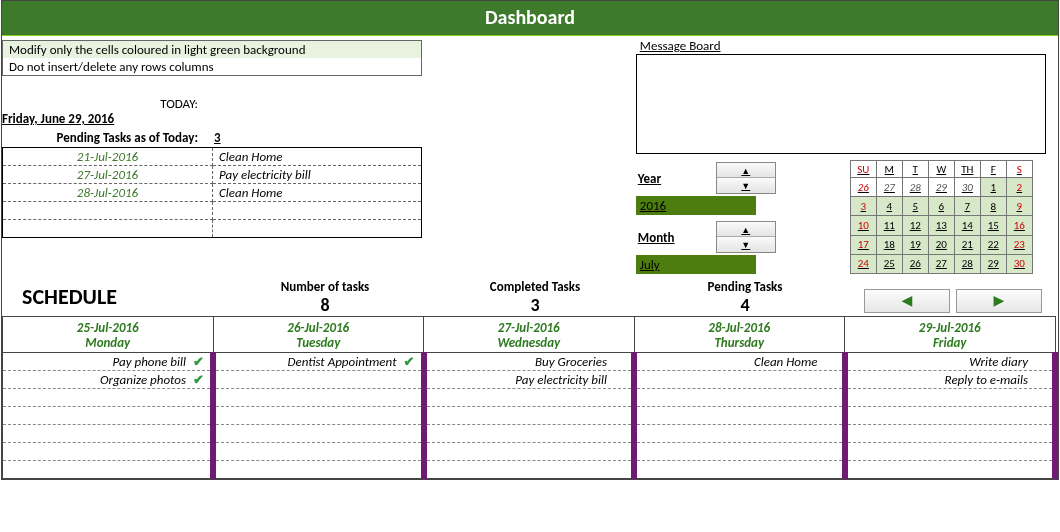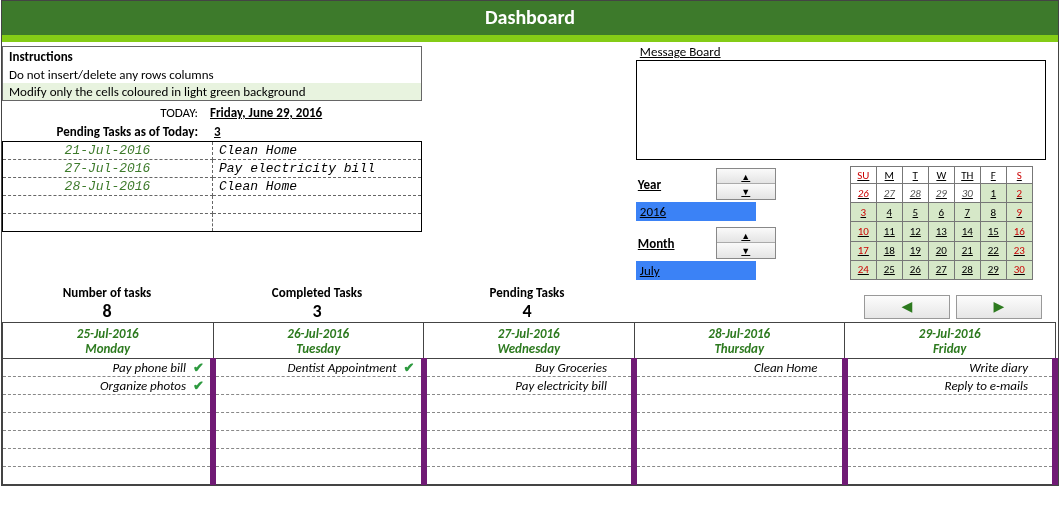--- a/index.html
+++ b/index.html
@@ -12,54 +12,53 @@
     width: 1060px;
   }
   .wrap { border: 1px solid #444; width: 1058px; margin: 0 auto; }
   .title-bar {
     background: #3d7a2b;
     color: #fff;
     font-weight: bold;
     font-size: 20px;
     text-align: center;
     padding: 4px 0 6px;
-    border-bottom: 7px solid #84cc16;
+    border-bottom: 1px solid #84cc16;
   }
   .upper { display: flex; }
   .upper-left { width: 635px; padding: 4px 0 0 0; }
   .upper-right { width: 423px; padding-top: 2px; text-decoration: underline; }
   .instr-box {
     border: 1px solid #666;
     margin: 0;
     width: 420px;
   }
   .instr-head {
     font-weight: bold;
     padding: 2px 6px;
     border-bottom: 0;
   }
   .instr-line { padding: 1px 6px; }
   .instr-edit { background: #e8f3df; }
-  .today-row { margin-top: 4px; display:flex; }
+  .today-row { margin-top: 20px; display:flex;flex-direction:column; }
   .today-lbl { width: 208px; text-align: right; padding-right: 12px; }
   .today-val { font-weight: bold; text-decoration: underline; }
   .pending-row { margin-top: 4px; display:flex; font-weight: bold; }
   .pending-lbl { width: 208px; text-align: right; padding-right: 12px; }
   .pending-val { text-decoration: underline; padding-left: 4px;}
   .task-table {
     border: 1px solid #000;
     width: 420px;
     margin-top: 2px;
     border-collapse: collapse;
   }
   .task-table td {
     border-bottom: 1px dashed #666;
     padding: 1px 6px;
     height: 18px;
-    font-family: Liberation Mono, monospace;
   }
   .task-table tr:last-child td { border-bottom: none; }
   .task-table td:first-child {
     width: 210px;
     text-align: center;
     font-style: italic;
     color: #3d7a2b;
     border-right: 1px dashed #666;
   }
   .task-table td:nth-child(2) { font-style: italic; }
@@ -80,21 +79,21 @@
     display:inline-flex; flex-direction:column;
     border:1px solid #888; background:#f2f2f2;
     width: 60px;
   }
   .spin-btn {
     height: 15px; display:flex; align-items:center; justify-content:center;
     font-size: 9px; cursor:pointer; user-select:none;
     border-bottom:1px solid #aaa; background:linear-gradient(#fafafa,#e4e4e4);
   }
   .spin-btn:last-child { border-bottom:none; }
-  .spin-val { width: 120px; background:#3b82f6; padding:2px 4px; margin-top:2px; }
+  .spin-val { width: 120px; background:#4d7c0f; padding:2px 4px; margin-top:2px; }
   .mini-cal {
     border-collapse: collapse;
     font-size: 11px;
     margin-left: 4px;
   }
   .mini-cal th, .mini-cal td {
     border: 1px solid #777;
     width: 26px; height: 17px;
     text-align: center;
     padding: 0;
@@ -150,23 +149,22 @@
 </style>
 </head>
 <body>
 
 <div class="wrap">
   <div class="title-bar">Dashboard</div>
 
   <div class="upper">
     <div class="upper-left">
       <div class="instr-box">
-        <div class="instr-head">Instructions</div>
+        <div class="instr-line instr-edit">Modify only the cells coloured in light green background</div>
         <div class="instr-line">Do not insert/delete any rows columns</div>
-        <div class="instr-line instr-edit">Modify only the cells coloured in light green background</div>
       </div>
 
       <div class="today-row">
         <div class="today-lbl">TODAY:</div>
         <div class="today-val">Friday, June 29, 2016</div>
       </div>
       <div class="pending-row">
         <div class="pending-lbl">Pending Tasks as of Today:</div>
         <div class="pending-val">3</div>
       </div>
@@ -282,20 +280,21 @@
                 <td class="in">29</td>
                 <td class="in we">30</td>
               </tr>
             </tbody>
         </table>
       </div>
     </div>
   </div>
 
   <div class="stats-row">
+    <div class="sched-title">SCHEDULE</div>
     <div class="stat-col" style="width:210px;">
       <div class="h">Number of tasks</div>
       <div class="v">8</div>
     </div>
     <div class="stat-col" style="width:210px;">
       <div class="h">Completed Tasks</div>
       <div class="v">3</div>
     </div>
     <div class="stat-col" style="width:210px;">
       <div class="h">Pending Tasks</div>

